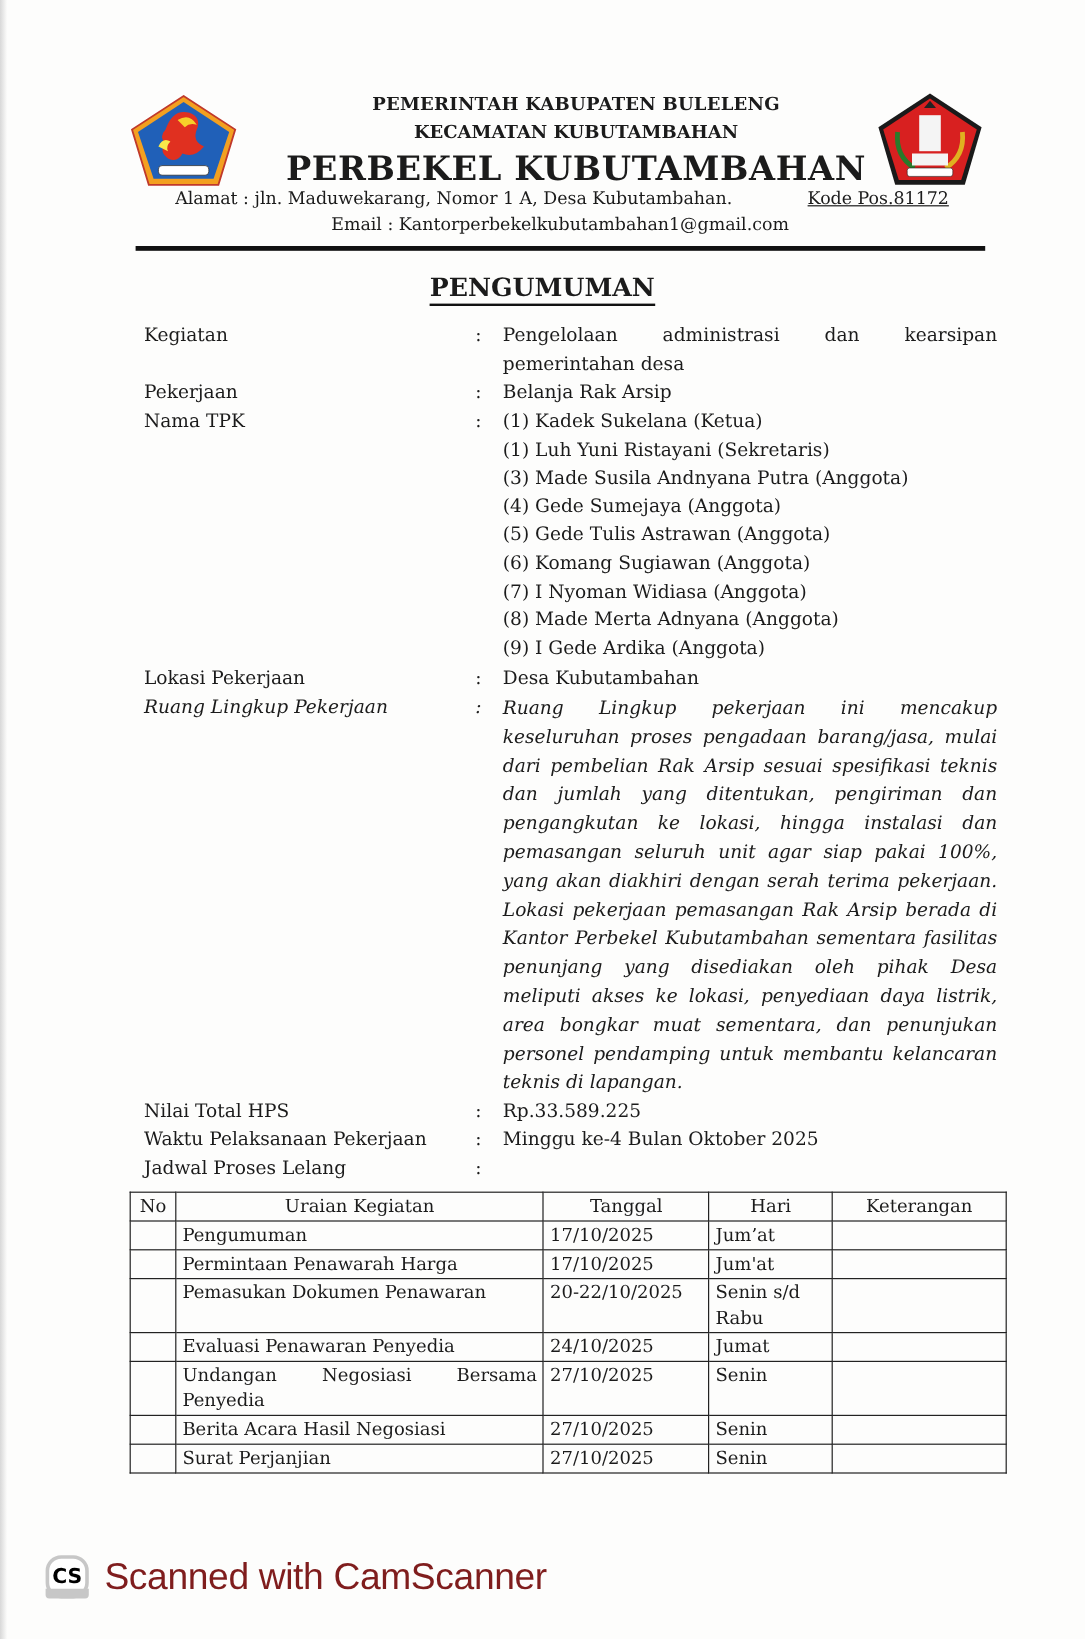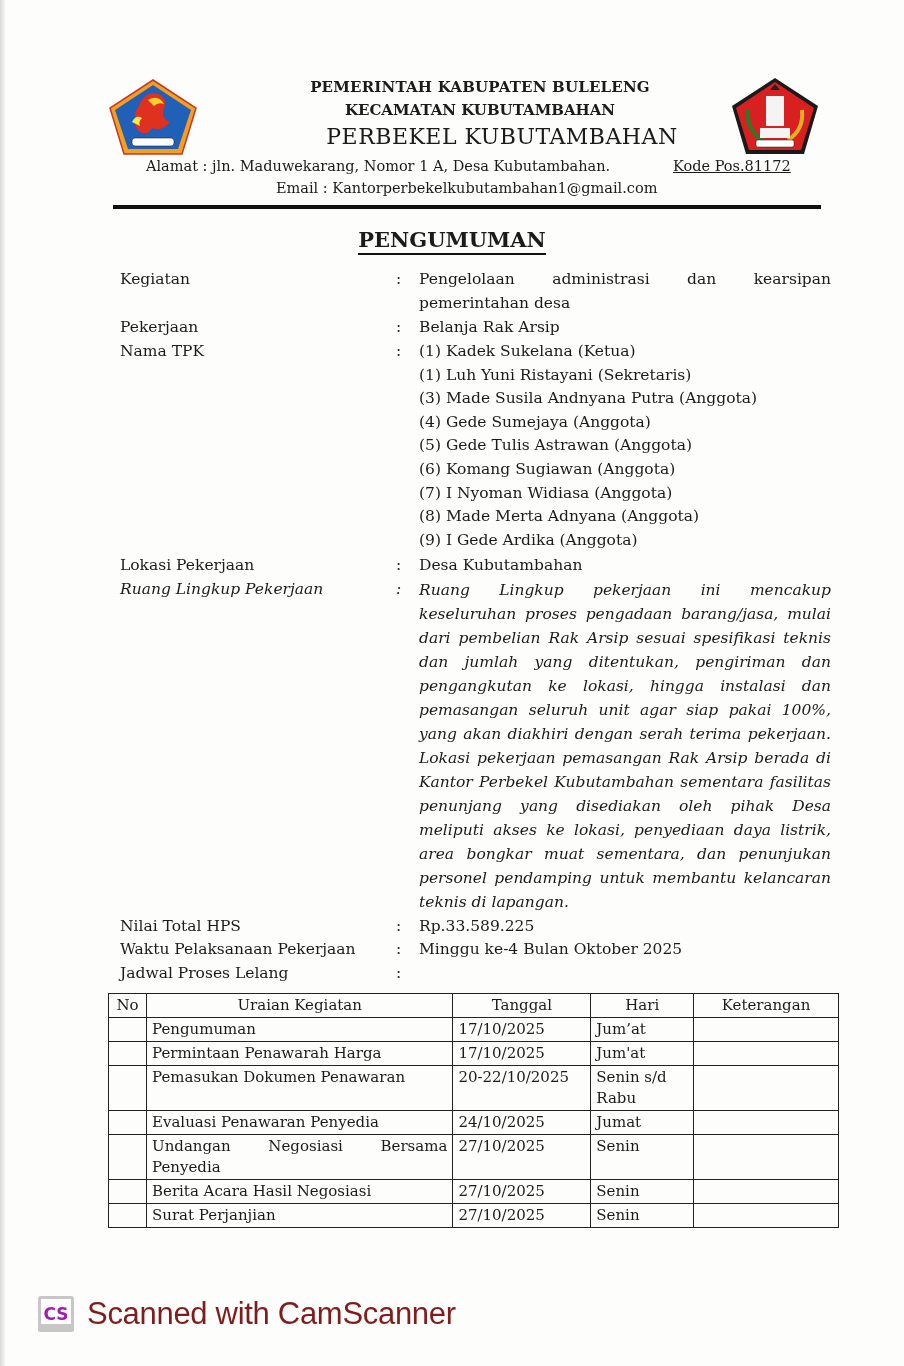--- a/index.html
+++ b/index.html
@@ -5,40 +5,40 @@
   html,body{margin:0;padding:0;}
   body{width:904px;height:1366px;background:#fdfdfc;position:relative;overflow:hidden;
        font-family:"DejaVu Serif","Liberation Serif",serif;color:#1b1b1b;}
   .edge-left{position:absolute;left:0;top:0;width:6px;height:1366px;background:linear-gradient(90deg,#d8d8d8,#fdfdfc);}
   .logo{position:absolute;}
   .logo-left{left:108px;top:78px;width:90px;height:78px;}
   .logo-right{left:730px;top:76px;width:90px;height:80px;}
   .hdr{position:absolute;left:0;width:904px;text-align:center;}
   .h1{top:78px;left:120px;width:720px;font-size:15px;font-weight:bold;letter-spacing:0.2px;}
   .h2{top:101px;left:120px;width:720px;font-size:15px;font-weight:bold;}
-  .h3{top:124px;left:120px;width:720px;font-size:22px;font-weight:normal;letter-spacing:0.5px;padding-left:22px;}
+  .h3{top:124px;left:120px;width:720px;font-size:28px;font-weight:bold;letter-spacing:0.5px;}
   .addr{position:absolute;top:158px;left:146px;font-size:14.5px;}
   .kode{position:absolute;top:158px;left:673px;font-size:14.5px;text-decoration:underline;}
   .email{position:absolute;top:180px;left:276px;font-size:14.5px;}
   .rule{position:absolute;left:113px;top:205px;width:708px;height:4px;background:#111;}
   .title{position:absolute;top:227px;left:0;width:904px;text-align:center;font-size:21px;font-weight:bold;}
   .title span{border-bottom:2px solid #111;padding-bottom:1px;}
   .row{position:absolute;left:120px;font-size:15.5px;line-height:23.6px;}
   .lbl{position:absolute;left:0;width:270px;}
   .colon{position:absolute;left:276px;}
   .val{position:absolute;left:299px;width:412px;}
   .just{text-align:justify;text-align-last:left;}
   .justall{text-align:justify;}
   table.sched{position:absolute;left:108px;top:993px;width:731px;border-collapse:collapse;
       font-size:15px;line-height:21px;}
   table.sched th,table.sched td{border:1px solid #222;padding:1px 5px;vertical-align:top;font-weight:normal;}
   table.sched th{text-align:center;}
   .ck{position:absolute;left:38px;top:1296px;display:flex;align-items:center;}
-  .ck-icon{width:36px;height:36px;border:3px solid #c7c7c7;border-radius:3px;box-sizing:border-box;
-      font-family:"DejaVu Sans","Liberation Sans",sans-serif;font-weight:bold;color:#a21caf;font-size:17px;
+  .ck-icon{width:36px;height:36px;border:3px solid #c7c7c7;border-radius:13px;box-sizing:border-box;
+      font-family:"DejaVu Sans","Liberation Sans",sans-serif;font-weight:bold;color:#000000;font-size:17px;
       display:flex;align-items:center;justify-content:center;position:relative;background:#fff;}
   .ck-icon:after{content:"";position:absolute;left:-3px;right:-3px;bottom:-3px;height:8px;background:#c7c7c7;border-radius:0 0 3px 3px;}
   .ck-text{margin-left:13px;font-family:"Liberation Sans","DejaVu Sans",sans-serif;color:#7f1d1d;font-size:31px;letter-spacing:-0.3px;}
 </style>
 </head>
 <body>
 
 <div class="edge-left"></div>
 
 <svg class="logo logo-left" viewBox="0 0 90 78">

